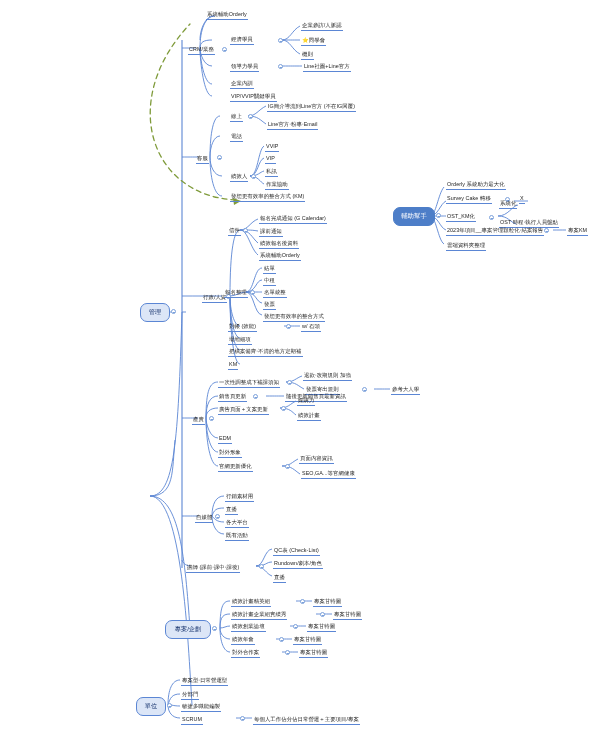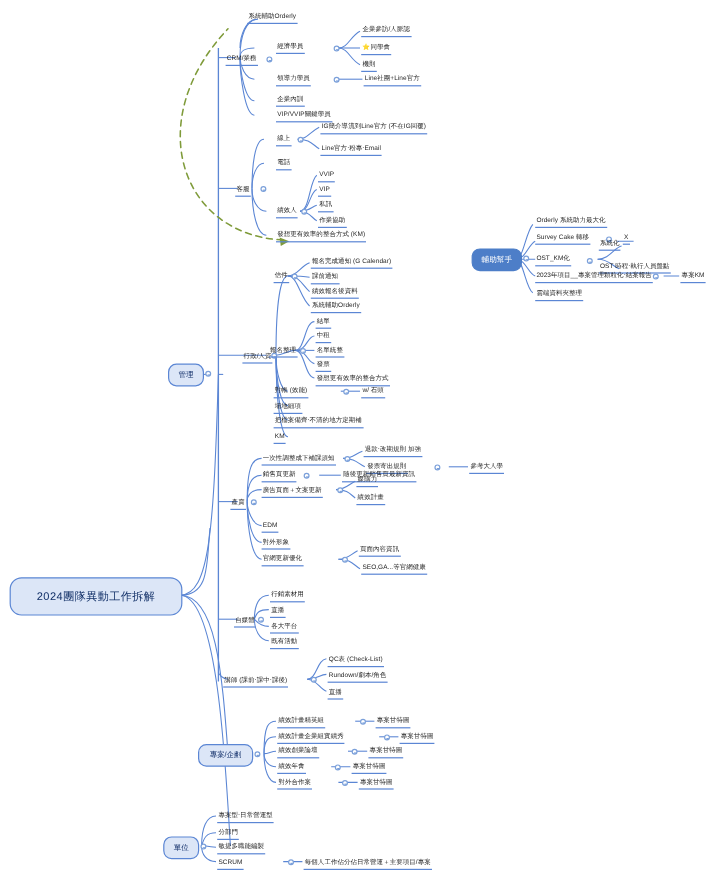--- a/index.html
+++ b/index.html
@@ -188,23 +188,20 @@
       <path d="M498,216 C508,216 512,206 518,205"></path>
       <path d="M498,216 C508,216 510,222 516,224"></path>
       <path d="M514,201 C520,201 522,201 528,201"></path>
       <path d="M553,230 C559,230 561,230 566,230"></path>
     </g>
 
     <path d="M236,200 C150,196 118,100 190,24" fill="none" stroke="#7f9b3a" stroke-width="1.3" stroke-dasharray="5,4" stroke-linecap="round"></path>
     <path d="M233,198 L241,201 L234,205 Z" fill="#7f9b3a"></path>
   </svg>
 
-  <div class="cap root" style="left:8px;top:481px;width:142px;height:30px;">
-    <span>2024團隊異動工作拆解</span>
-  </div>
 
   <div class="cap blue" style="left:393px;top:207px;width:40px;height:17px;">
     <span>輔助幫手</span>
   </div>
   <div class="tog" style="left:436px;top:213px;"></div>
 
   <div class="nd" style="left:446px;top:180px;">Orderly 系統助力最大化</div>
   <div class="nd" style="left:446px;top:194px;">Survey Cake 轉移</div>
   <div class="tog" style="left:505px;top:197px;"></div>
   <div class="nd" style="left:519px;top:194px;">X</div>

